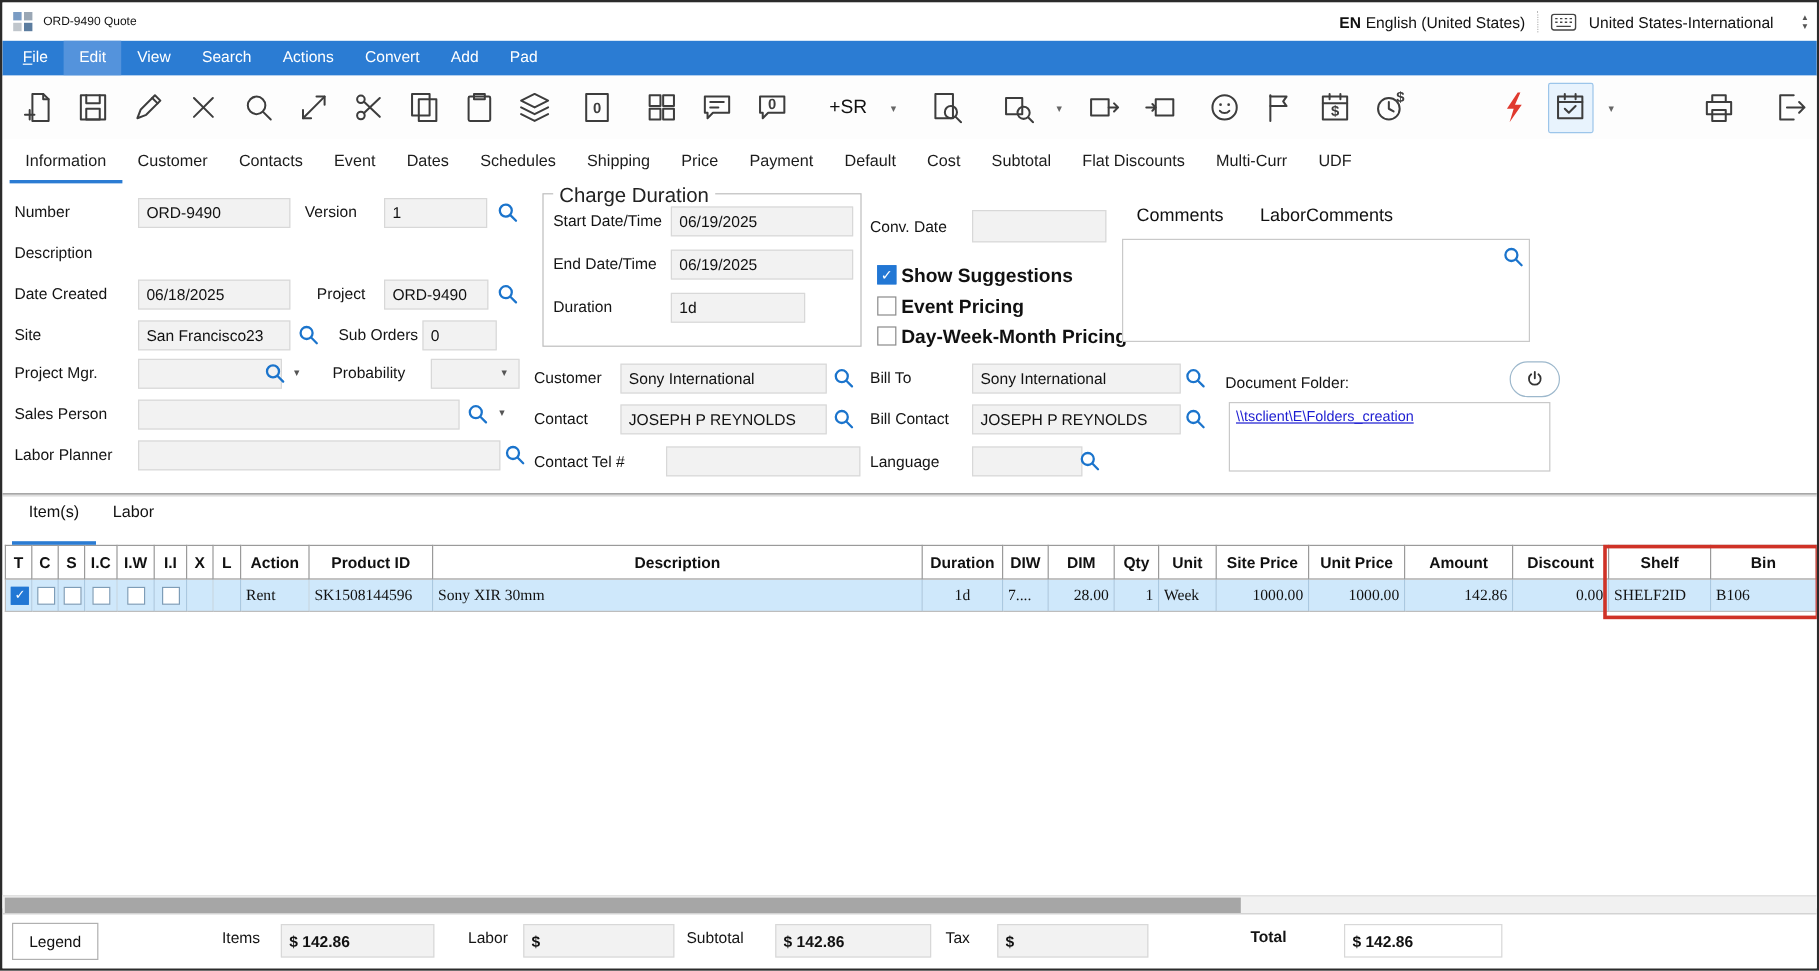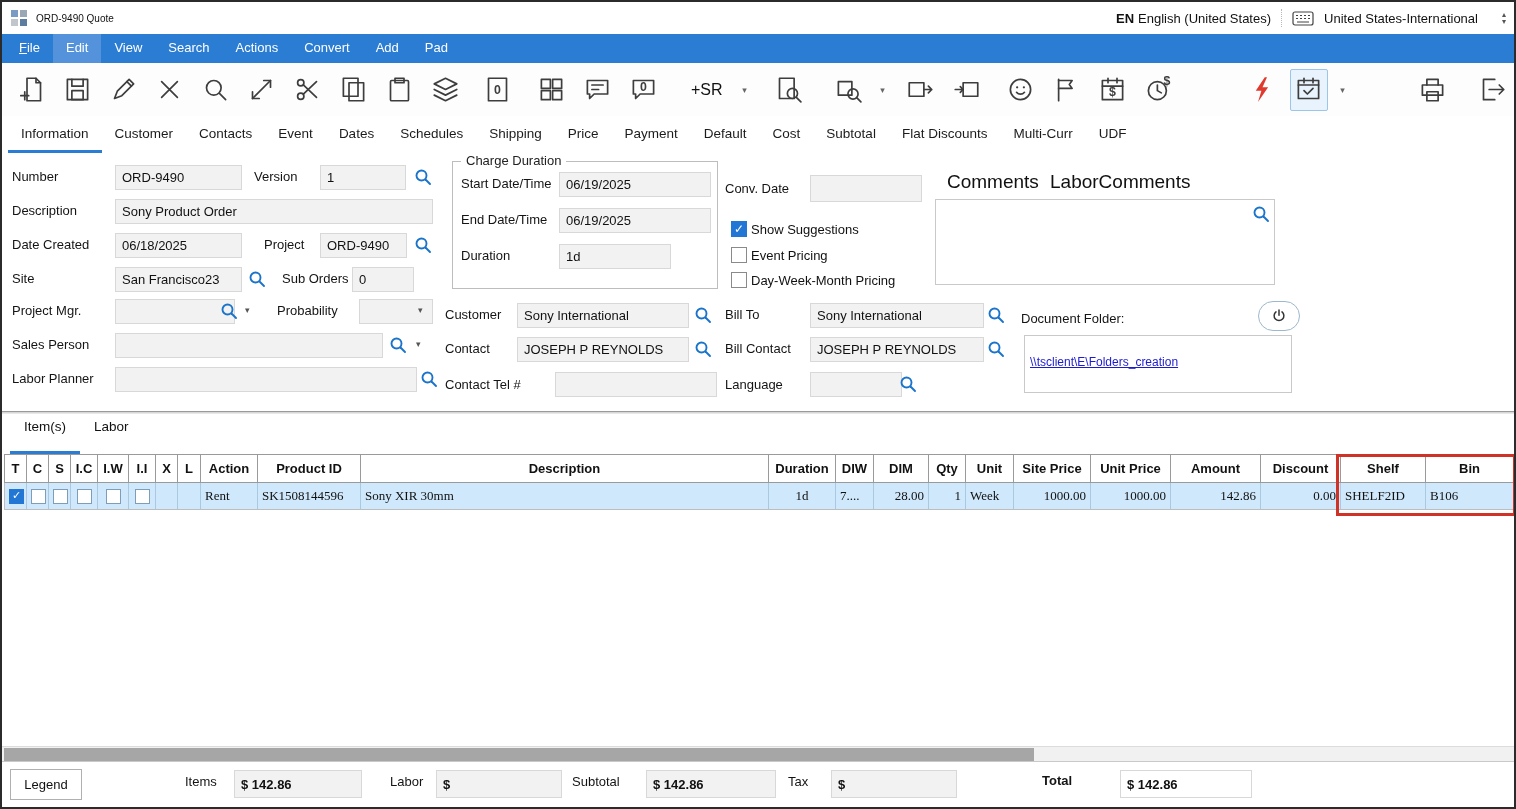--- a/index.html
+++ b/index.html
@@ -49,30 +49,30 @@
                   border-top:1px solid #9a9a9a; border-bottom:1px solid #e8e8e8; background:#d7d7d7; }
   .lbl { position:absolute; font-size:13px; white-space:nowrap; color:#141414; }
   .fld { position:absolute; height:25px; background:#f2f2f2; border:1px solid #d8d8d8;
          font-family:inherit; font-size:13px; color:#111; padding:0 6px; }
   .fld.white { background:#fff; }
   .mag { position:absolute; width:18px; height:18px; fill:none; stroke:#1b74cc; stroke-width:1.9;
          stroke-linecap:round; cursor:pointer; }
   .chevpos { position:absolute; font-size:9px; color:#555; cursor:pointer; }
   .groupbox { position:absolute; border:1px solid #bdbdbd; }
   .groupbox legend, .grouptitle { position:absolute; top:-9px; left:8px; background:#fff;
-         padding:0 5px; font-size:13px; color:#222; }
+         padding:0 5px; font-size:17px; color:#222; }
   .cb { position:absolute; width:16px; height:16px; border:1px solid #8a8a8a; background:#fff; cursor:pointer; }
   .cb.checked { background:#2277d4; border-color:#2277d4; }
   .cb.checked::after { content:"✓"; color:#fff; font-size:12px; position:absolute; left:2px; top:0px; }
-  .cblabel { position:absolute; font-size:13px; }
-  .ctab { position:absolute; font-size:19px; padding-bottom:17px; border-bottom:3px solid transparent; }
+  .cblabel { position:absolute; font-size:16px;font-weight:bold; }
+  .ctab { position:absolute; font-size:15px; padding-bottom:17px; border-bottom:3px solid transparent; }
   .ctab.active { border-bottom-color:#2b7cd3; }
   .commentsbox { position:absolute; background:#fff; border:1px solid #c9c9c9; resize:none;
                  font-family:inherit; font-size:13px; padding:4px; }
-  .folderbox { position:absolute; background:#fff; border:1px solid #c9c9c9; padding:18px 5px; }
+  .folderbox { position:absolute; background:#fff; border:1px solid #c9c9c9; padding:3px 5px; }
   .folderlink { color:#1b1bd1; font-size:12px; text-decoration:underline; word-break:break-all; }
   .roundbtn { position:absolute; width:42px; height:30px; border:1px solid #9db8cc; border-radius:15px;
               background:#fff; display:flex; align-items:center; justify-content:center; cursor:pointer; }
 
   
   .items-area { position:absolute; top:412px; left:0; right:0; bottom:50px; background:#fff; }
   .items-tabs { display:flex; height:40px; padding-left:8px; align-items:stretch; }
   .itab { padding:5px 14px 8px 14px; font-size:13.5px; border-bottom:3px solid transparent; }
   .itab.active { border-bottom-color:#2b7cd3; }
   table.items { border-collapse:collapse; table-layout:fixed; width:1510px; margin-left:2px; font-size:13px; }
@@ -352,21 +352,20 @@
     <span class="lbl" style="left:10px;top:16px">Number</span>
     <input class="fld" style="left: 113px; top: 12px; width: 127px;" value="ORD-9490">
     <span class="lbl" style="left:252px;top:16px">Version</span>
     <input class="fld" style="left: 318px; top: 12px; width: 86px;" value="1">
     <svg class="mag" style="left:412px;top:15px" viewBox="0 0 18 18">
         <circle cx="7.5" cy="7.5" r="5"></circle>
         <path d="M11.5 11.5L16 16"></path>
       </svg>
 
     <span class="lbl" style="left:10px;top:50px">Description</span>
-    <input class="fld" style="left: 113px; top: 46px; width: 318px;" value="Sony Product Order">
 
     <span class="lbl" style="left:10px;top:84px">Date Created</span>
     <input class="fld" style="left: 113px; top: 80px; width: 127px;" value="06/18/2025">
     <span class="lbl" style="left:262px;top:84px">Project</span>
     <input class="fld" style="left: 318px; top: 80px; width: 87px;" value="ORD-9490">
     <svg class="mag" style="left:412px;top:83px" viewBox="0 0 18 18">
         <circle cx="7.5" cy="7.5" r="5"></circle>
         <path d="M11.5 11.5L16 16"></path>
       </svg>
 

